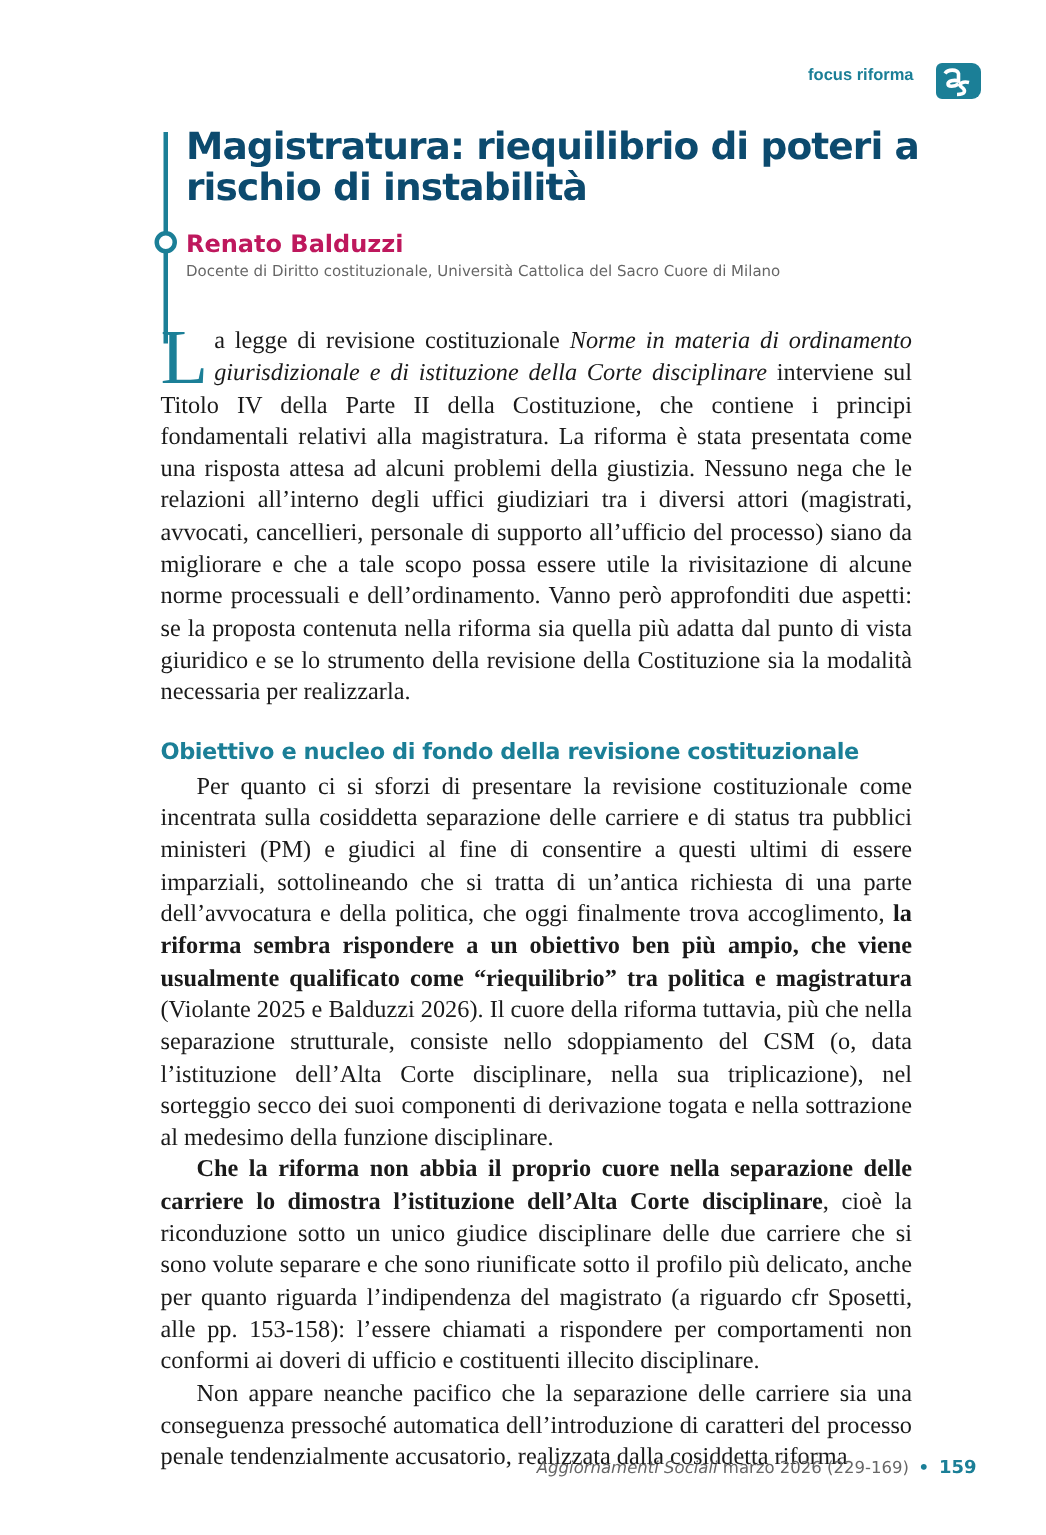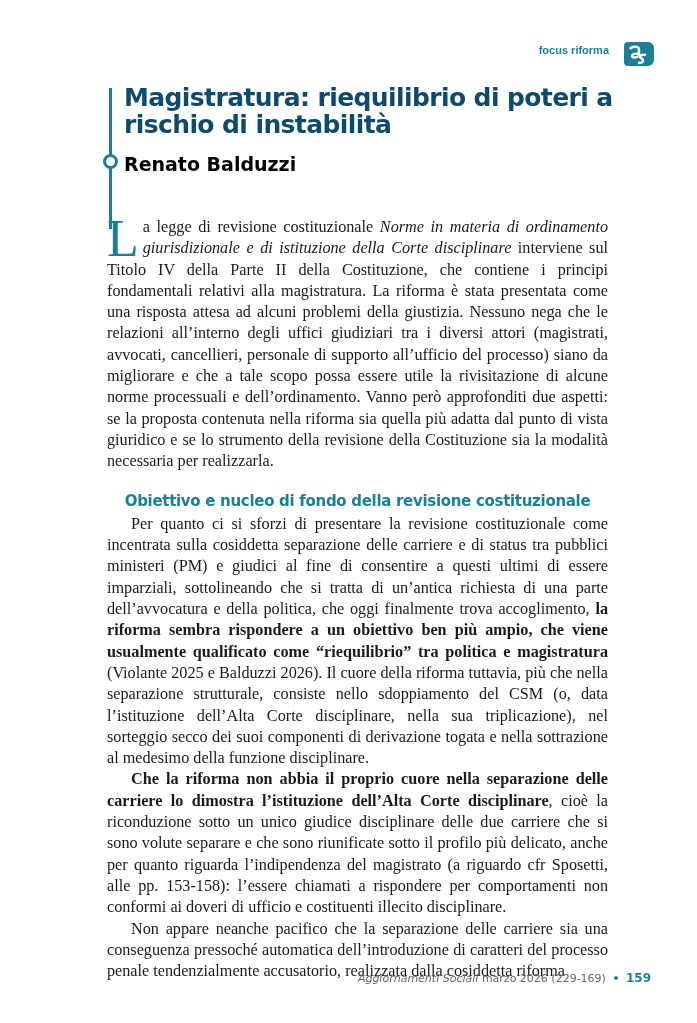--- a/index.html
+++ b/index.html
@@ -21,40 +21,40 @@
     position: absolute; left: 103px; top: 154px; width: 9px; height: 9px;
     border: 3px solid #1b7f97; border-radius: 50%; background: #ffffff;
   }
   .title {
     position: absolute; left: 124px; top: 84px; width: 500px;
     font-family: "DejaVu Sans", sans-serif; font-weight: bold; font-size: 25px;
     line-height: 27px; color: #0c4a6e; letter-spacing: -0.6px;
   }
   .author {
     position: absolute; left: 124px; top: 153px;
-    font-family: "DejaVu Sans", sans-serif; font-weight: bold; font-size: 19px; color: #000000;
+    font-family: "DejaVu Sans", sans-serif; font-weight: bold; font-size: 16px; color: #be185d;
   }
   .affil {
     position: absolute; left: 124px; top: 174px; width: 480px;
     font-family: "DejaVu Sans", sans-serif; font-size: 10px; color: #666; line-height: 15px;
   }
   .body {
     position: absolute; left: 107px; top: 217px; width: 501px;
     font-family: "Liberation Serif", serif; font-size: 16.2px; line-height: 21.3px; color: #1a1a1a;
     text-align: justify; hyphens: manual;
   }
   .body p { margin: 0; }
   .dropcap {
     float: left; font-size: 52px; line-height: 40px; color: #1b7f97;
     font-family: "Liberation Serif", serif; margin: 2px 4px 0 0;
   }
   .indent { text-indent: 24px; }
   .section-heading {
     font-family: "DejaVu Sans", sans-serif; font-weight: bold; font-size: 15px;
-    color: #1b7f97; margin: 18px 0 2px 0 !important; letter-spacing: -0.3px; text-align: center;
+    color: #1b7f97; margin: 18px 0 2px 0 !important; letter-spacing: -0.3px; text-align: left;
   }
   .footer {
     position: absolute; right: 46px; top: 971px;
     font-family: "DejaVu Sans", sans-serif; font-size: 11px; color: #666;
   }
   .footer .pub { font-style: italic; }
   .footer .dot { color: #1b7f97; font-weight: bold; margin: 0 3px; }
   .footer .page { color: #1b7f97; font-weight: bold; font-size: 12px; text-align: center; }
 </style>
 </head>
@@ -67,20 +67,21 @@
     <path d="M22 13 C18 12, 14 14, 17 16 C20 18, 20 21, 14 21" stroke="#fff" stroke-width="2.4" fill="none"></path>
   </svg>
 </div>
 
 <div class="vline"></div>
 <div class="vline-circle"></div>
 
 <h1 class="title" style="margin:0">Magistratura: riequilibrio di poteri a rischio di instabilità</h1>
 <div class="author">Renato Balduzzi</div>
 <div class="affil">
+  <div>Docente di Diritto costituzionale, Università Cattolica del Sacro Cuore di Milano</div>
 </div>
 
 <div class="body">
   <p>
     <span class="dropcap">L</span><span>a legge di revisione costituzionale </span><em>Norme in materia di ordinamento giurisdizionale e di istituzione della Corte disciplinare</em><span> interviene sul Titolo IV della Parte II della Costituzione, che contiene i principi fondamentali relativi alla magistratura. La riforma è stata presentata come una risposta attesa ad alcuni problemi della giustizia. Nessuno nega che le relazioni all’interno degli uffici giudiziari tra i diversi attori (magistrati, avvocati, cancellieri, personale di supporto all’ufficio del processo) siano da migliorare e che a tale scopo possa essere utile la rivisitazione di alcune norme processuali e dell’ordinamento. Vanno però approfonditi due aspetti: se la proposta contenuta nella riforma sia quella più adatta dal punto di vista giuridico e se lo strumento della revisione della Costituzione sia la modalità necessaria per realizzarla.</span>
   </p>
 
   <h2 class="section-heading">Obiettivo e nucleo di fondo della revisione costituzionale</h2>
 
   <p class="indent">

